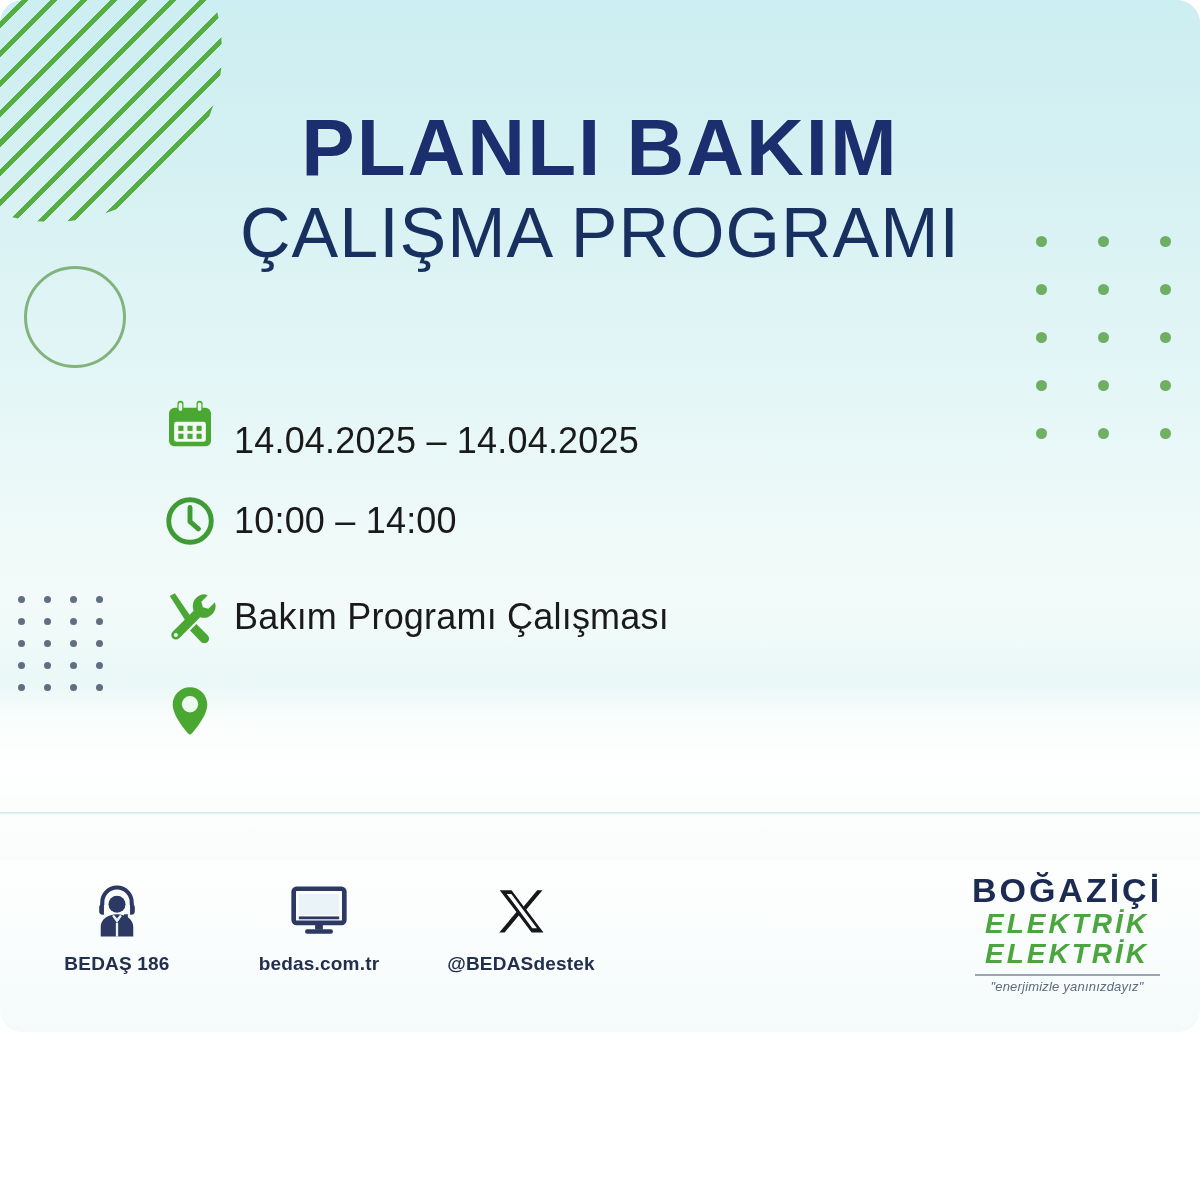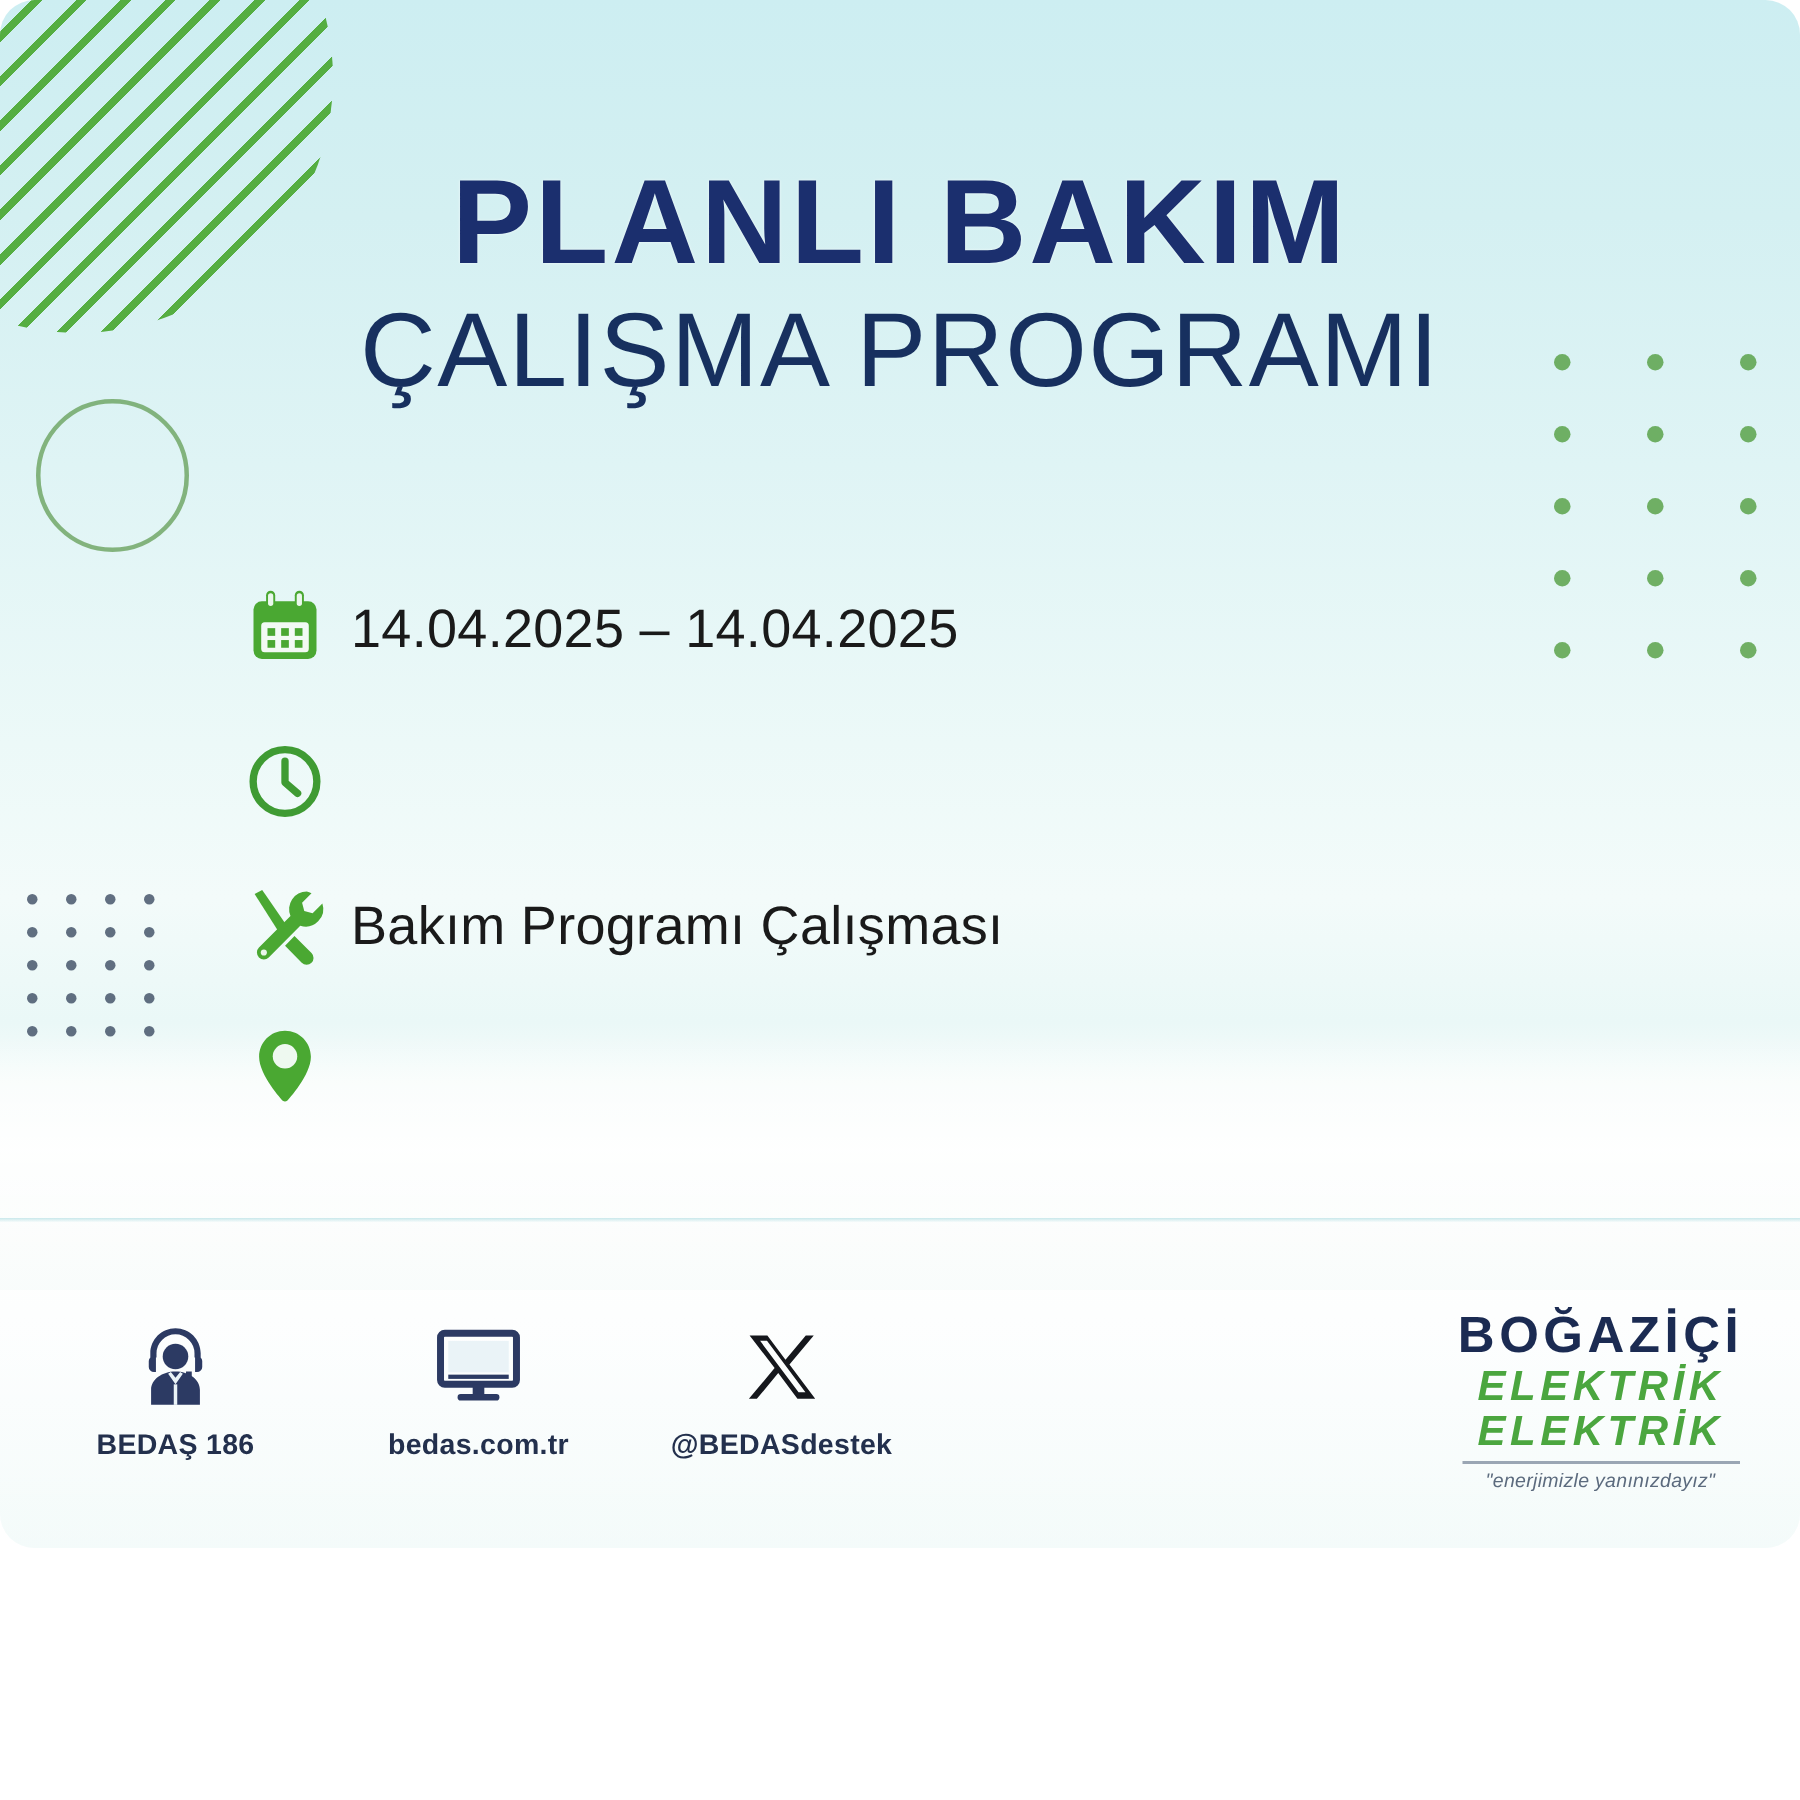--- a/index.html
+++ b/index.html
@@ -165,21 +165,21 @@
     align-items: center;
     justify-content: flex-start;
   }
   .info-text {
     font-size: 36px;
     color: #1a1a1a;
     font-weight: 400;
     white-space: nowrap;
     letter-spacing: 0.2px;
   }
-  .info-row.row-date  { margin-top: 0px; }
+  .info-row.row-date  { margin-top: 0px; align-items: flex-end; }
   .info-row.row-time  { margin-top: 16px; }
   .info-row.row-work  { margin-top: 10px; }
   .info-row.row-place { margin-top: 8px; }
 
   
   .footer {
     position: absolute;
     left: 0;
     bottom: 0;
     width: 1200px;
@@ -330,20 +330,21 @@
       <div class="info-text">14.04.2025 – 14.04.2025</div>
     </div>
 
     <div class="info-row row-time">
       <div class="info-icon">
         <svg width="56" height="56" viewBox="0 0 24 24" aria-hidden="true">
           <circle cx="12" cy="12" r="9.1" fill="none" stroke="#3f9b33" stroke-width="2.1"></circle>
           <path d="M12 6.2 L12 12.3 L15.6 15.4" fill="none" stroke="#3f9b33" stroke-width="2.1" stroke-linecap="round" stroke-linejoin="round"></path>
         </svg>
       </div>
+      <div class="info-text">10:00 – 14:00</div>
     </div>
 
     <div class="info-row row-work">
       <div class="info-icon">
         <svg width="58" height="58" viewBox="0 0 24 24" aria-hidden="true">
           <g fill="#4aa832">
             <path d="M17.6 2.6a4.9 4.9 0 0 0-4.5 6.8L4.4 18.1a1.9 1.9 0 1 0 2.7 2.7l8.7-8.7a4.9 4.9 0 0 0 6.1-6.2l-2.7 2.7-2.3-.6-.6-2.3 2.6-2.6a5 5 0 0 0-1.3-.5z"></path>
             <circle cx="5.75" cy="19.45" r="0.85" fill="#e9f7ea"></circle>
             <path d="M3.2 3.3 L5.3 2.2 L12.2 12.2 L10.0 14.0 Z"></path>
             <path d="M14.2 14.9 L18.9 19.6 a1.9 1.9 0 0 1-2.7 2.7 L11.6 17.6 Z"></path>

